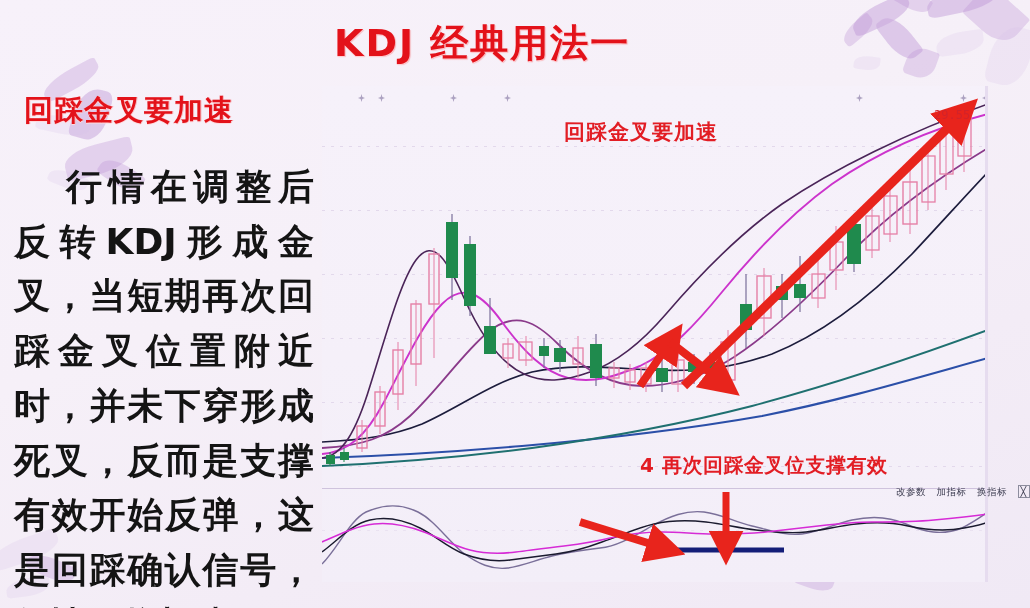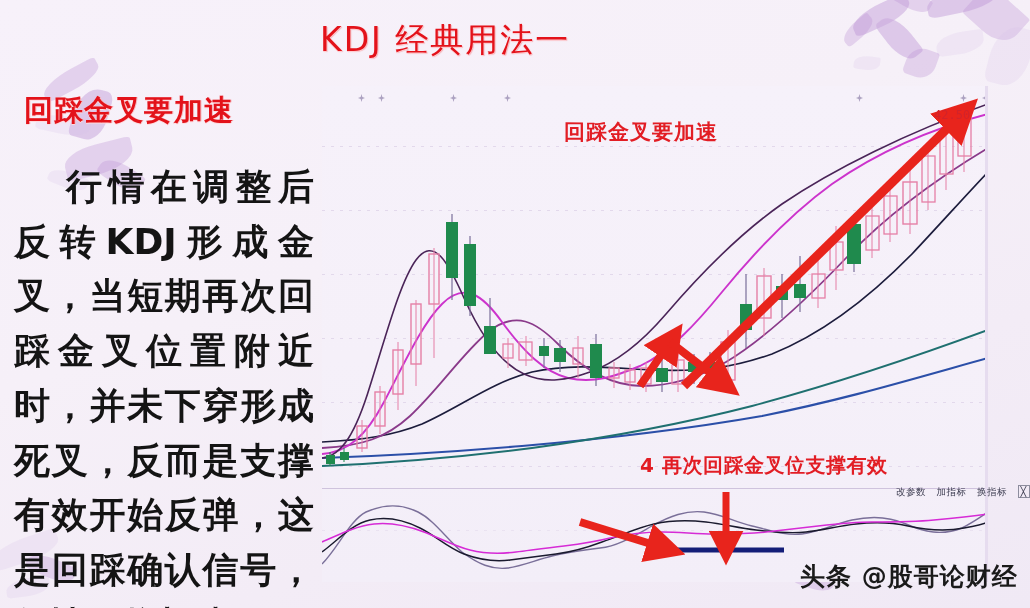--- a/index.html
+++ b/index.html
@@ -28,22 +28,22 @@
   }
   #body-text{
     position:absolute;left:14px;top:160px;width:300px;
     font-size:36px;font-weight:bold;color:#141414;
     line-height:1.52;letter-spacing:0px;
     text-indent:52px;text-align:justify;
   }
 
   
   #main-title{
-    position:absolute;left:320px;top:18px;
-    font-size:33px;font-weight:normal;color:#e3121a;
+    position:absolute;left:334px;top:18px;
+    font-size:38px;font-weight:bold;color:#e3121a;
     letter-spacing:2px;white-space:nowrap;
     text-shadow:0 1px 0 #ffcdd2, 1px 1px 1px #f4aeb4;
   }
 
   
   #chart-shell{position:absolute;left:322px;top:86px;width:666px;height:496px;
      background:linear-gradient(180deg,#f6f1fa 0%,#f5f0f9 55%,#f3eef8 100%);
      overflow:hidden;}
   #chart-shell .gl{position:absolute;left:0;width:100%;height:1px;
      background:repeating-linear-gradient(90deg,#ded3e8 0 3px,transparent 3px 9px);opacity:.8;}
@@ -296,25 +296,24 @@
         </marker>
       </defs>
       <line x1="258" y1="32" x2="342" y2="58" stroke="#e8241c" stroke-width="8" marker-end="url(#ah2)"></line>
       <line x1="404" y1="2" x2="404" y2="56" stroke="#e8241c" stroke-width="7" marker-end="url(#ah2)"></line>
     </svg>
   </div>
 
   <div id="chart-rail"></div>
 
   <div id="chart-note">回踩金叉要加速</div>
-  <div id="price-tag">42.50</div>
+  <div id="price-tag">29.55</div>
   <div id="anno-2">4 再次回踩金叉位支撑有效</div>
 
   <div id="toolbar">
     <span>改参数</span>
     <span>加指标</span>
     <span>换指标</span>
     <span class="boxed">╳</span>
   </div>
 
-  <div id="watermark">头条 @股哥论财经</div>
 
 </div>
 
 </body></html>

